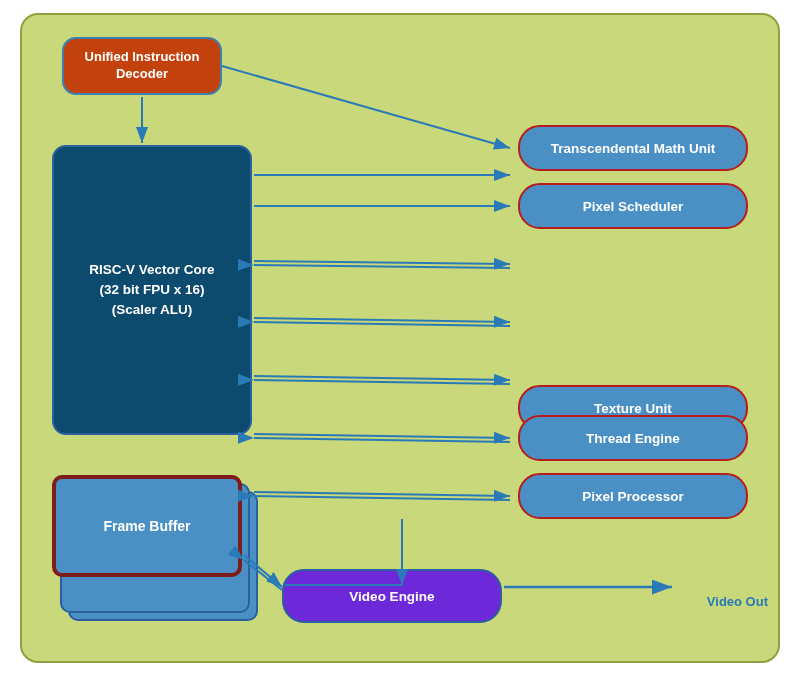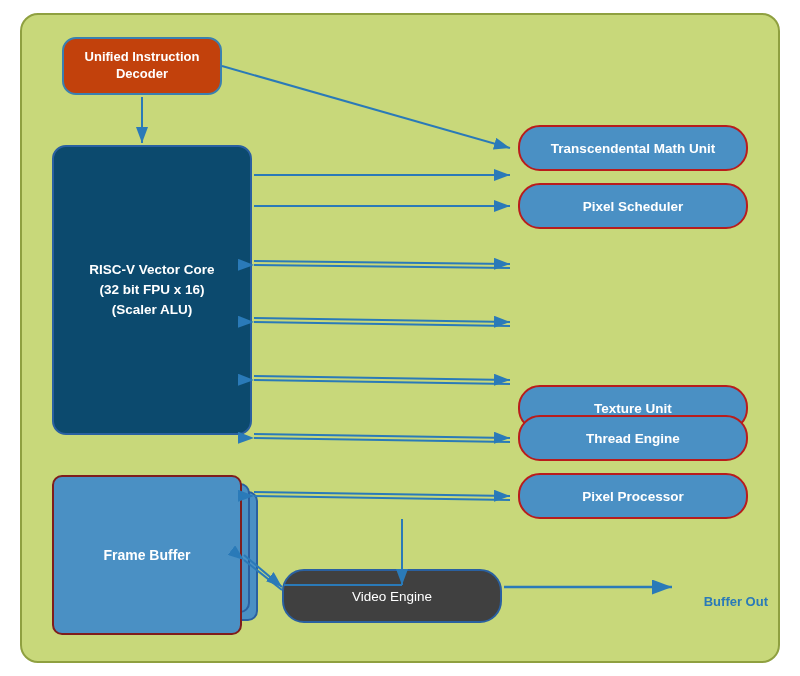--- a/index.html
+++ b/index.html
@@ -82,23 +82,23 @@
       height: 130px;
       background: #4a90c4;
       border: 2px solid #2a60a0;
       border-radius: 10px;
     }
     .frame-buffer-box {
       position: absolute;
       top: 460px;
       left: 30px;
       width: 190px;
-      height: 160px;
-      background: #4a90c4;
-      border: 2px solid #7f1d1d;
+      height: 102px;
+      background: #4a90c4;
+      border: 4px solid #7f1d1d;
       border-radius: 10px;
       display: flex;
       align-items: center;
       justify-content: center;
       font-size: 14px;
       font-weight: bold;
       color: #fff;
     }
 
     
@@ -126,28 +126,28 @@
     .mod-ne   { top: 400px; }
     .mod-pp   { top: 458px; }
 
     
     .video-engine-box {
       position: absolute;
       bottom: 38px;
       left: 260px;
       width: 220px;
       height: 54px;
-      background: #404040;
+      background: #6d28d9;
       border: 2px solid #2a60a0;
       border-radius: 22px;
       display: flex;
       align-items: center;
       justify-content: center;
       font-size: 13.5px;
-      font-weight: normal;
+      font-weight: bold;
       color: #fff;
     }
 
     
     .video-out-label {
       position: absolute;
       bottom: 52px;
       right: 10px;
       font-size: 13px;
       font-weight: bold;
@@ -198,21 +198,21 @@
   </div>
   <div class="module-box mod-pp">
     <span>Pixel Processor</span>
   </div>
 
   <div class="video-engine-box">
     <span>Video Engine</span>
   </div>
 
   <div class="video-out-label">
-    <span>Buffer Out</span>
+    <span>Video Out</span>
 
   </div>
 
   <svg class="arrows-svg" xmlns="http://www.w3.org/2000/svg">
     <defs>
       <marker id="arrowhead" markerWidth="8" markerHeight="6" refX="8" refY="3" orient="auto">
         <polygon points="0 0, 8 3, 0 6" fill="#2a7ab8"></polygon>
       </marker>
       <marker id="arrowhead-left" markerWidth="8" markerHeight="6" refX="0" refY="3" orient="auto">
         <polygon points="8 0, 0 3, 8 6" fill="#2a7ab8"></polygon>

